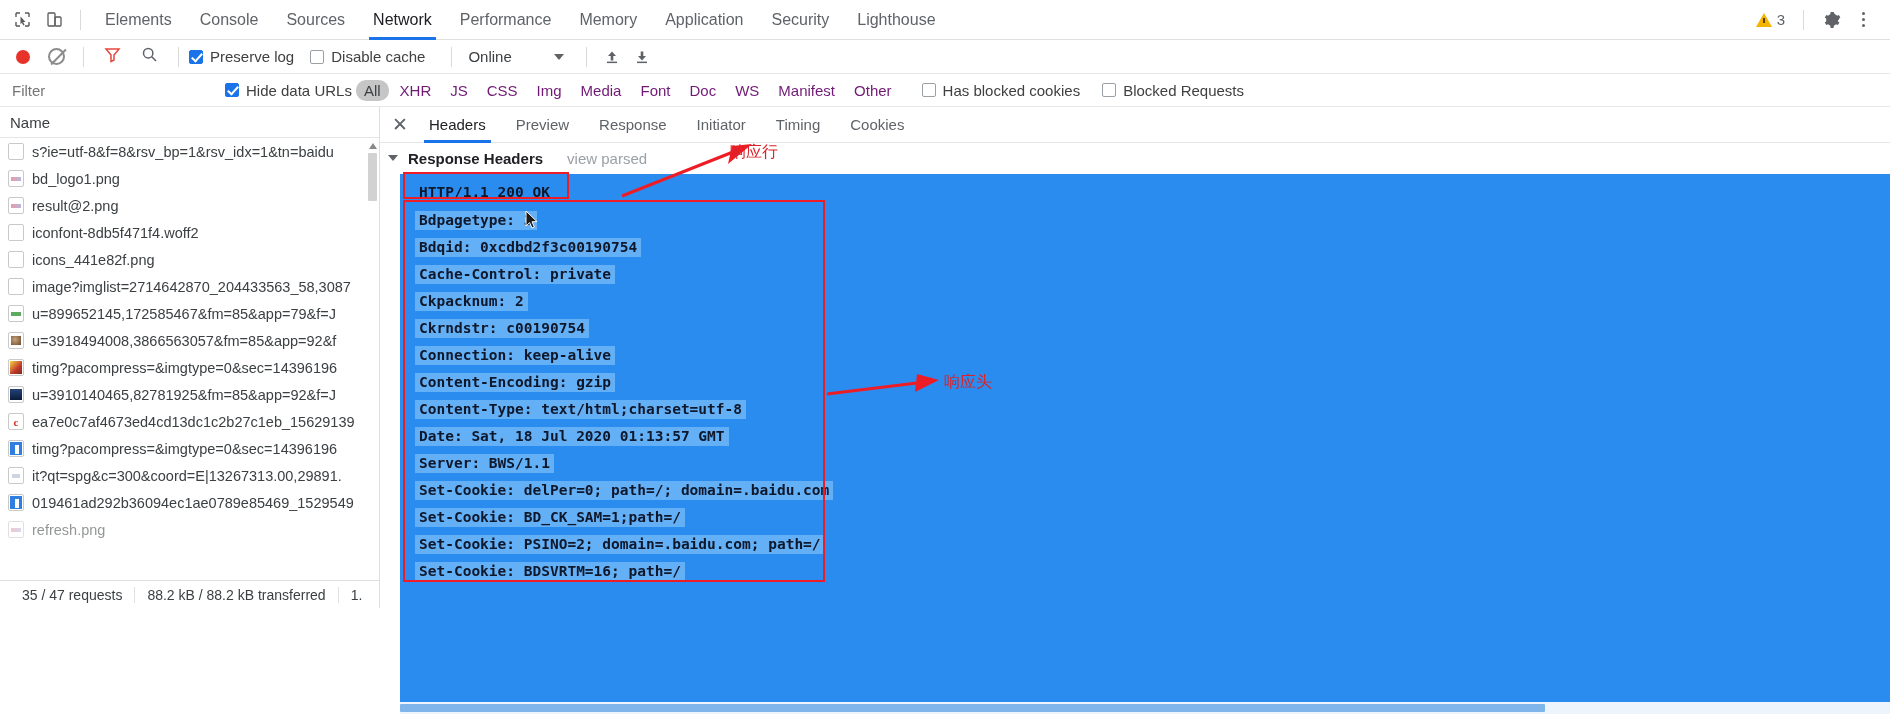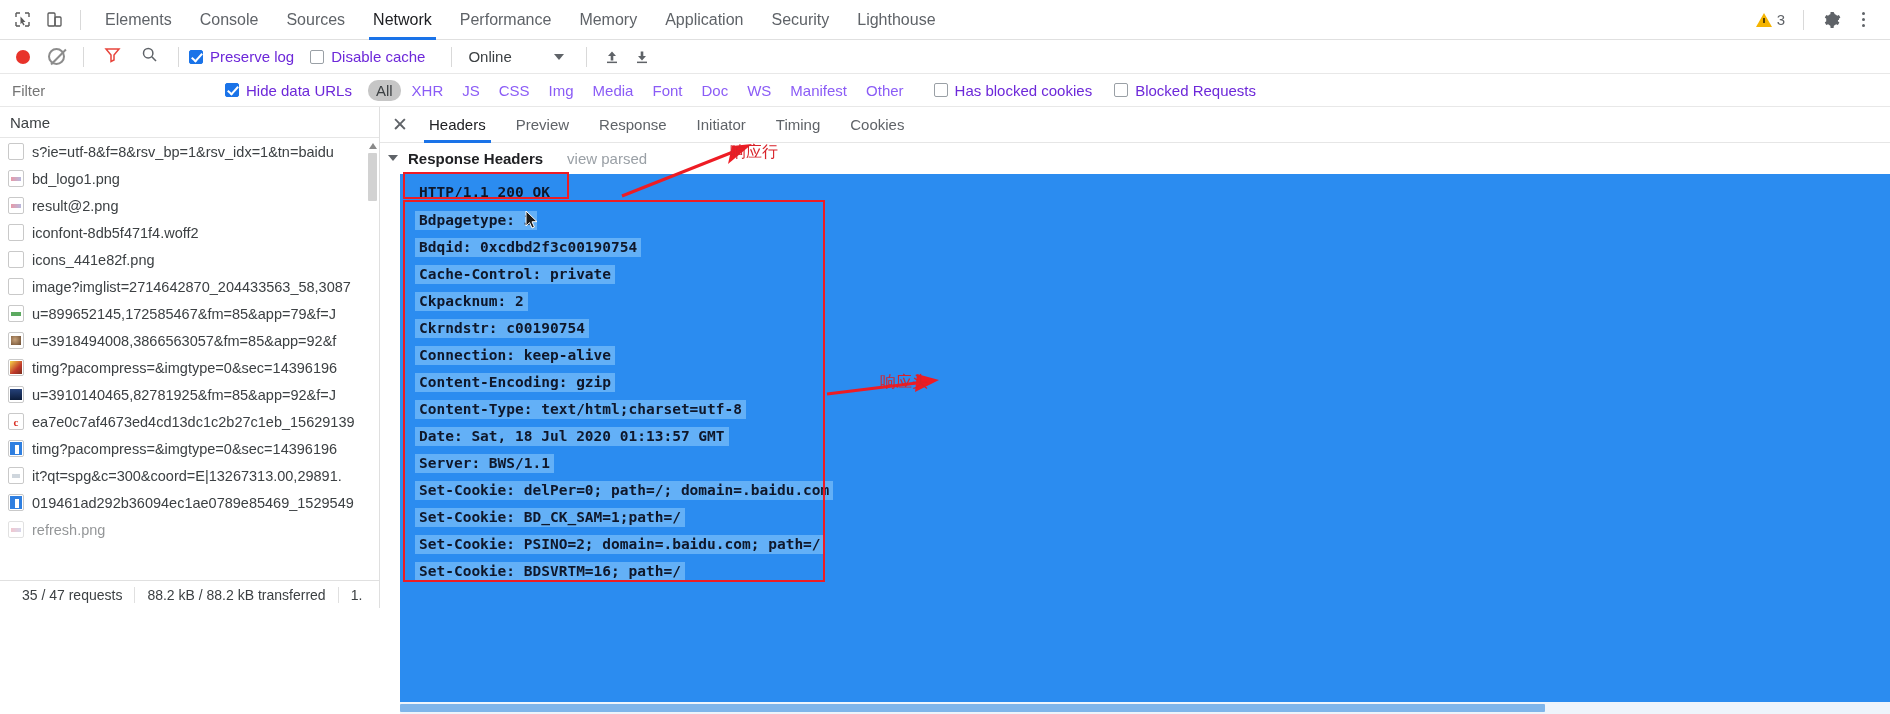--- a/index.html
+++ b/index.html
@@ -63,42 +63,42 @@
   .magnifier { margin: 0 10px; }
   .chk {
     width:14px;height:14px;border:1px solid #9aa0a6;border-radius:2px;background:#fff;
     display:inline-block; position:relative; flex:none;
   }
   .chk.on { background:#1a73e8; border-color:#1a73e8; }
   .chk.on::after{
     content:""; position:absolute; left:4px; top:0px; width:4px; height:9px;
     border:solid #fff; border-width:0 2px 2px 0; transform:rotate(42deg);
   }
-  .ctl-label { font-size:15px; color:#6d28d9; margin-left:7px; white-space:nowrap; }
+  .ctl-label { font-size:15px; color:#404040; margin-left:7px; white-space:nowrap; }
   .ctl-group { display:flex; align-items:center; margin-right: 16px; }
   .throttle { display:flex;align-items:center; font-size:15px;color:#3c4043; margin-left:6px;}
   .caret-dn { width:0;height:0;border-left:5px solid transparent;border-right:5px solid transparent;border-top:6px solid #5f6368; margin-left:42px;}
   .arrow-btn { width:30px;height:28px;display:flex;align-items:center;justify-content:center;}
 
   
   .filterbar {
     display:flex; align-items:center;
     height: 33px; padding-left: 10px;
     border-bottom: 1px solid #e8e8e8;
     background:#fff;
   }
   .filter-input {
     font-size:15px; color:#9aa0a6; border:none; outline:none;
     width: 215px; background:transparent;
   }
   .type-pill {
-    font-size:15px; color:#8b5cf6; padding: 2px 8px; border-radius: 10px; white-space:nowrap;
+    font-size:15px; color:#701a75; padding: 2px 8px; border-radius: 10px; white-space:nowrap;
   }
   .type-pill.sel { background:#c6c6c6; color:#3c4043; }
-  .types { display:flex; align-items:center; gap:3px; margin-left:16px;}
+  .types { display:flex; align-items:center; gap:3px; margin-left:4px;}
   .cbgroup { display:flex;align-items:center; margin-left:22px;text-align:center; }
 
   
   .main { display:flex; height: 501px; width:100%; }
   .left-pane { width: 380px; border-right:1px solid #dfdfdf; display:flex; flex-direction:column; background:#fff;}
   .col-head { height:31px; display:flex;align-items:center; padding-left:10px;
               font-size:15px;color:#3c4043;border-bottom:1px solid #e6e6e6;}
   .req-list { position:relative; flex:1; overflow:hidden; }
   .req-row {
     display:flex; align-items:center; height:27px; padding-left:8px; gap:8px;
@@ -423,21 +423,21 @@
   <svg style="position:absolute; left:620px; top:140px;" width="140" height="60">
     <path d="M2 56 L118 10" stroke="#ee1c24" stroke-width="3" fill="none"></path>
     <path d="M132 4 L108 24 L112 6 Z" fill="#ee1c24"></path>
   </svg>
   <div class="annot" style="left:730px; top:142px;">响应行</div>
 
   <svg style="position:absolute; left:825px; top:360px;" width="120" height="40">
     <path d="M2 34 L100 22" stroke="#ee1c24" stroke-width="3" fill="none"></path>
     <path d="M114 20 L90 32 L92 14 Z" fill="#ee1c24"></path>
   </svg>
-  <div class="annot" style="left:880px; top:372px;">响应头</div>
+  <div class="annot" style="left:944px; top:372px;">响应头</div>
 
   <svg class="cursor-ptr" style="left:525px; top:210px;" viewBox="0 0 14 20">
     <path d="M1 1 L1 16 L4.6 12.6 L7 18 L9.4 17 L7 11.8 L12 11.6 Z" fill="#1b1b1b" stroke="#fff" stroke-width="1"></path>
   </svg>
 
   <div class="hscroll">
     <div class="thumb"></div>
   </div>
 
 </div>

